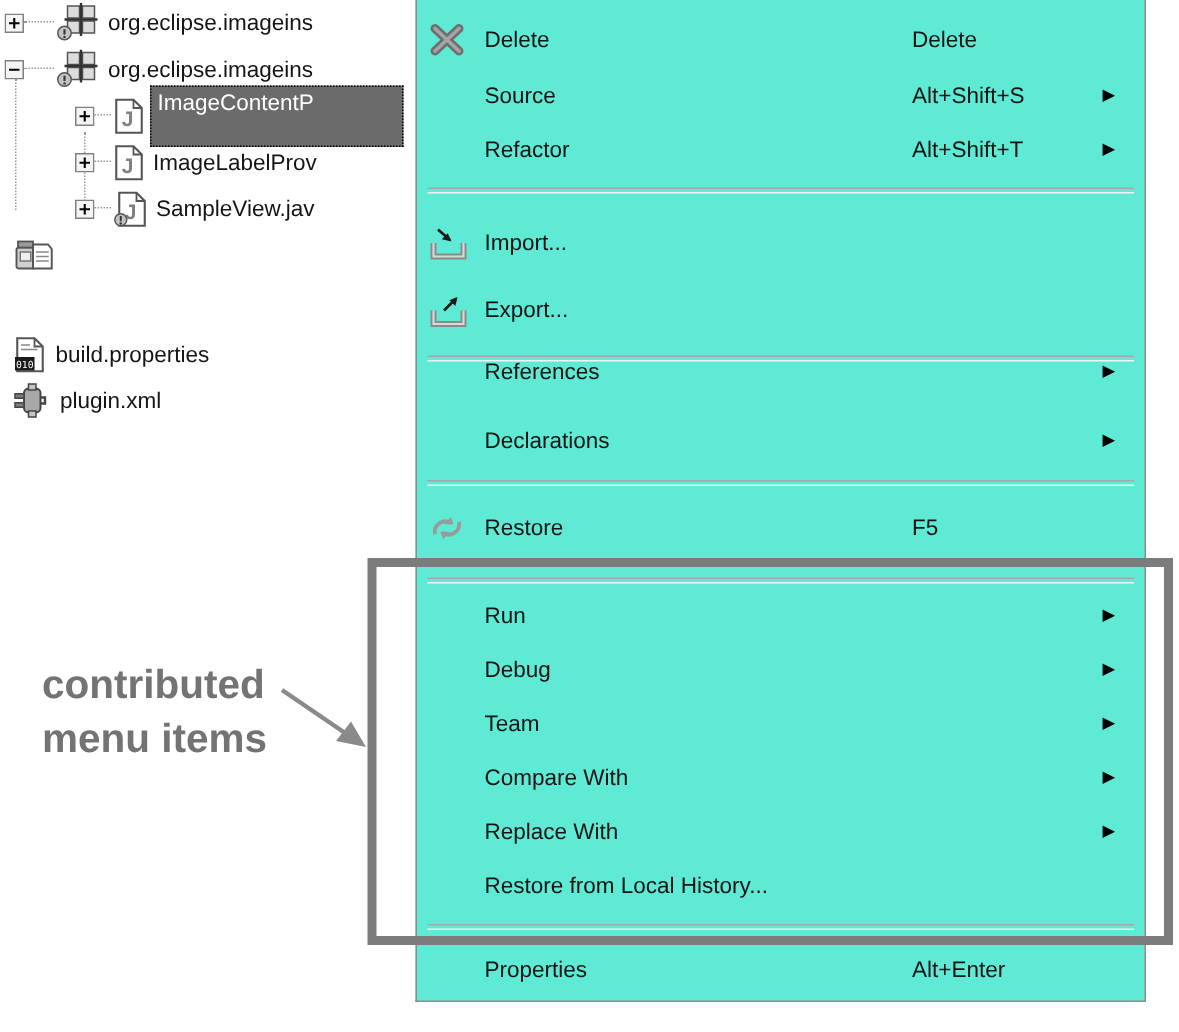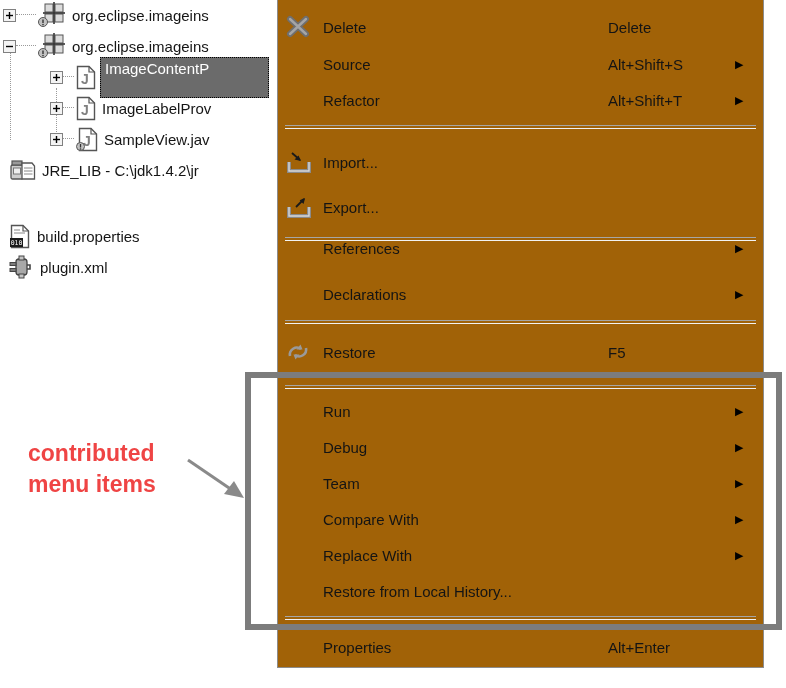--- a/index.html
+++ b/index.html
@@ -11,38 +11,38 @@
   .trow{position:absolute;left:0;height:30px;display:flex;align-items:center;white-space:nowrap;}
   .trow .tlabel{font-size:15px;color:#151515;margin-left:6px;}
   .expander{width:13px;height:13px;flex:0 0 13px;}
   .hdots{width:11px;height:1px;border-top:1px dotted #9a9a9a;flex:0 0 11px;}
   .ticon{flex:0 0 auto;margin-left:2px;}
   .sel-label{background:#6b6b6b;color:#fff !important;border:1px dotted #000;
              padding:2px 5px 20px 4px;margin-left:4px !important;}
   .vdots{position:absolute;width:1px;border-left:1px dotted #9a9a9a;}
 
   
-  .menu{position:absolute;left:277px;top:0;width:487px;height:668px;background:#a16207;
+  .menu{position:absolute;left:277px;top:0;width:487px;height:668px;background:#5eead4;
         border:1px solid #8c8c8c;border-top:none;box-sizing:border-box;z-index:5;}
   .mi{position:absolute;left:0;right:0;height:36px;}
   .mi .lbl{position:absolute;left:45px;top:50%;transform:translateY(-50%);
            font-size:15px;color:#141414;white-space:nowrap;}
   .mi .sc{position:absolute;left:330px;top:50%;transform:translateY(-50%);
           font-size:15px;color:#141414;white-space:nowrap;}
   .mi .arr{position:absolute;left:457px;top:50%;transform:translateY(-50%);
            font-size:11px;color:#000;line-height:1;}
   .mi .ic{position:absolute;left:7px;top:50%;transform:translateY(-50%);}
   .sep{position:absolute;left:7px;right:7px;height:2px;
        border-top:1px solid #a6a6a6;border-bottom:1px solid #f2f2f2;}
 
   
   .hbox{position:absolute;left:245px;top:372px;width:537px;height:258px;
         border:6px solid #7c7c7c;box-sizing:border-box;z-index:6;pointer-events:none;}
   .ann{position:absolute;left:28px;top:438px;width:175px;z-index:7;
-       font-size:23px;font-weight:bold;color:#ef4444;line-height:1.35;}
+       font-size:27px;font-weight:bold;color:#737373;line-height:1.35;}
   .ann-arrow{position:absolute;left:180px;top:448px;z-index:7;}
 </style>
 </head>
 <body>
 
 <div class="stage">
 
   <div class="tree">
 
     <div class="vdots" style="left:10px;top:52px;height:88px;"></div>
@@ -140,21 +140,20 @@
     <div class="trow" style="top:155px;padding-left:6px;">
       <svg class="ticon" width="28" height="26" viewBox="0 0 28 26">
           <rect x="3" y="8" width="12" height="14" rx="1.5" fill="#cfcfcf" stroke="#555" stroke-width="1.3"></rect>
           <rect x="4" y="4" width="10" height="4" fill="#9a9a9a" stroke="#555" stroke-width="1.2"></rect>
           <rect x="5.5" y="11" width="7" height="6" fill="#efefef" stroke="#777" stroke-width="1"></rect>
           <polygon points="14,6 24,6 26.5,9 26.5,22 14,22" fill="#fff" stroke="#555" stroke-width="1.3"></polygon>
           <line x1="16" y1="11" x2="24.5" y2="11" stroke="#888"></line>
           <line x1="16" y1="14" x2="24.5" y2="14" stroke="#888"></line>
           <line x1="16" y1="17" x2="24.5" y2="17" stroke="#888"></line>
         </svg>
-      <span class="tlabel">JRE_LIB - C:\jdk1.4.2\jr</span>
     </div>
 
 
     <div class="trow" style="top:221px;padding-left:7px;">
       <svg class="ticon" width="22" height="25" viewBox="0 0 22 25">
           <polygon points="2.5,1.5 14,1.5 19.5,7 19.5,23.5 2.5,23.5" fill="#fff" stroke="#555" stroke-width="1.4"></polygon>
           <polyline points="14,1.5 14,7 19.5,7" fill="none" stroke="#555" stroke-width="1.2"></polyline>
           <line x1="5" y1="6" x2="11" y2="6" stroke="#888"></line>
           <line x1="5" y1="9" x2="16" y2="9" stroke="#888"></line>
           <rect x="1" y="14" width="13" height="9" fill="#1a1a1a"></rect>

